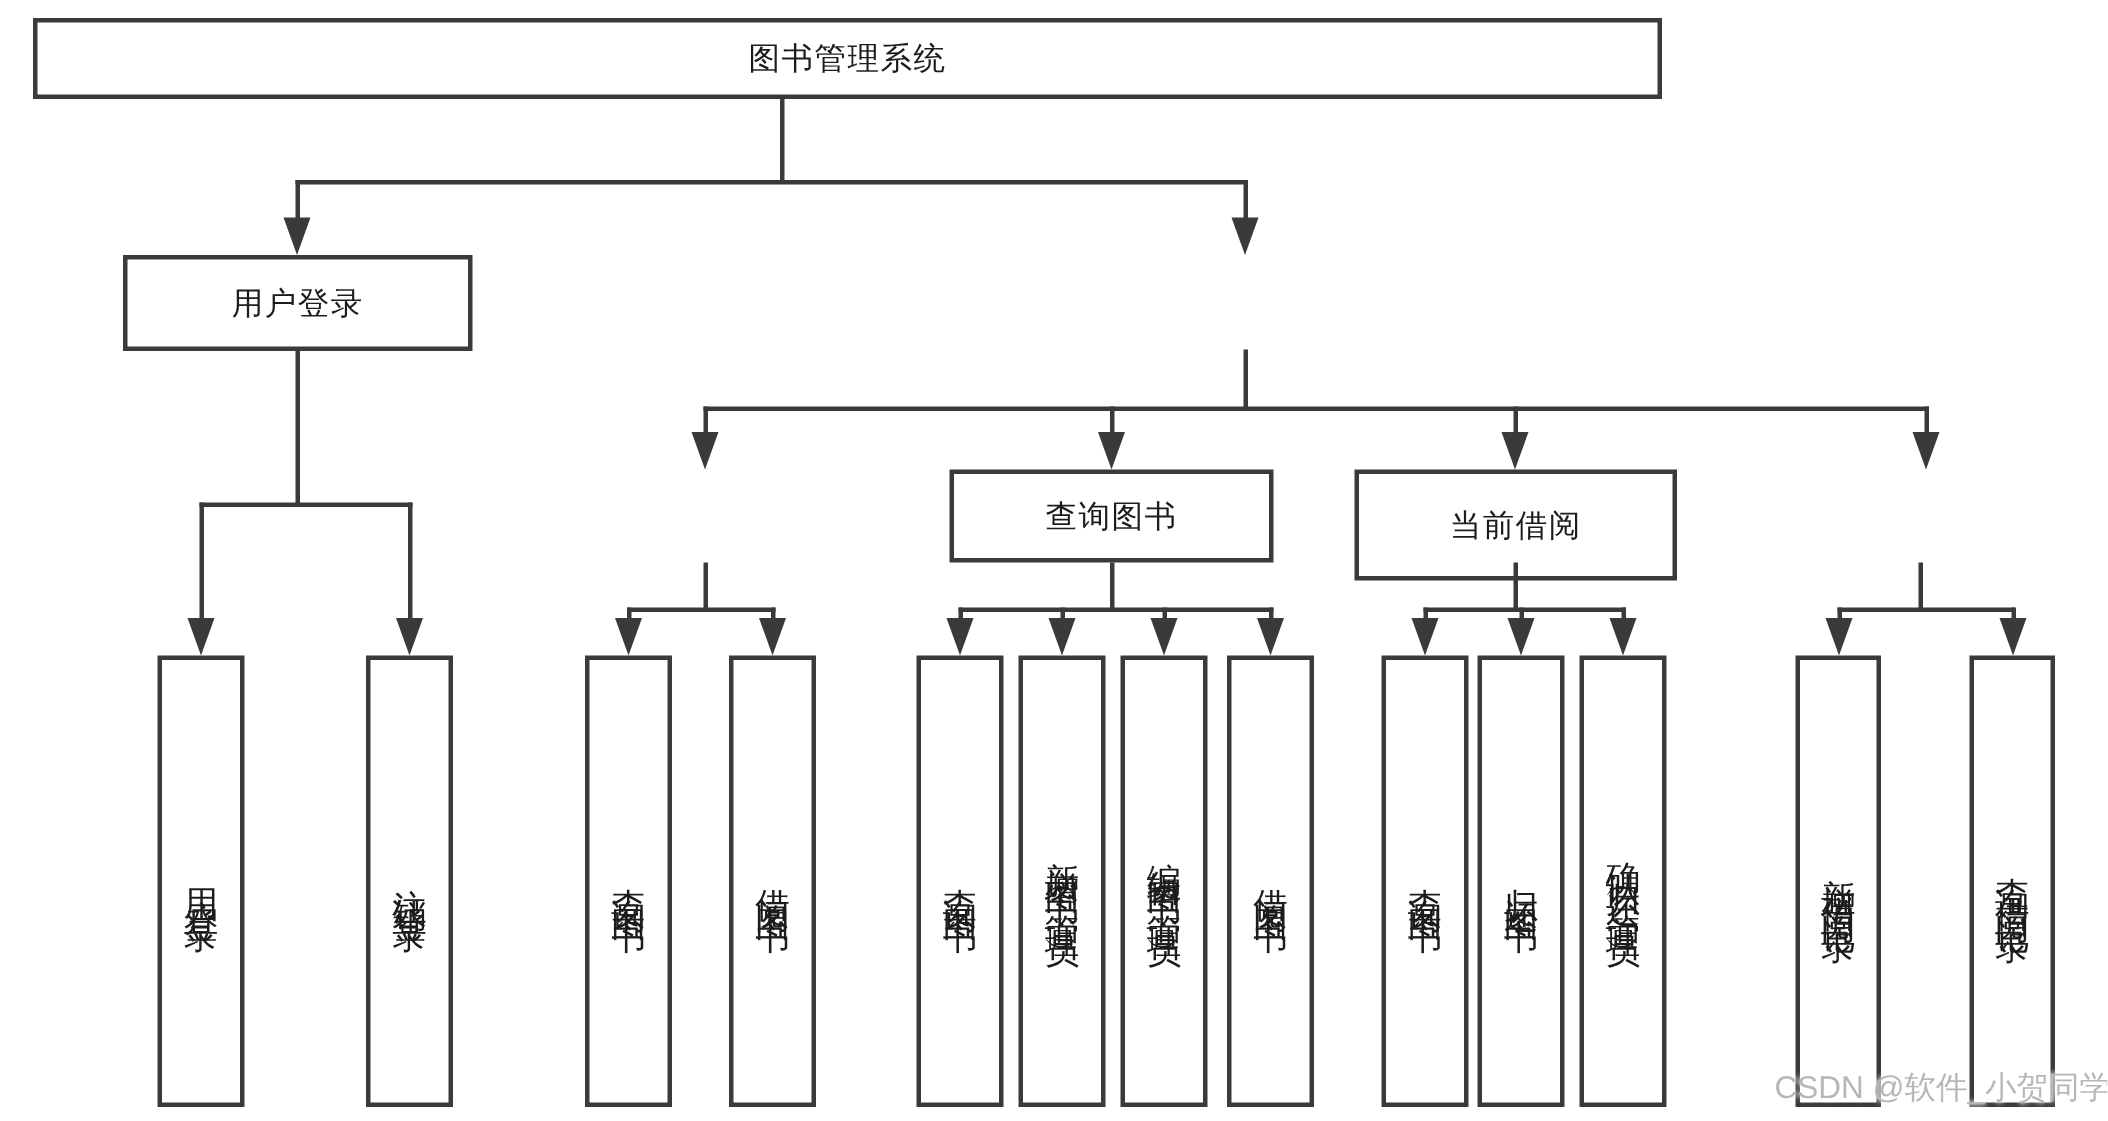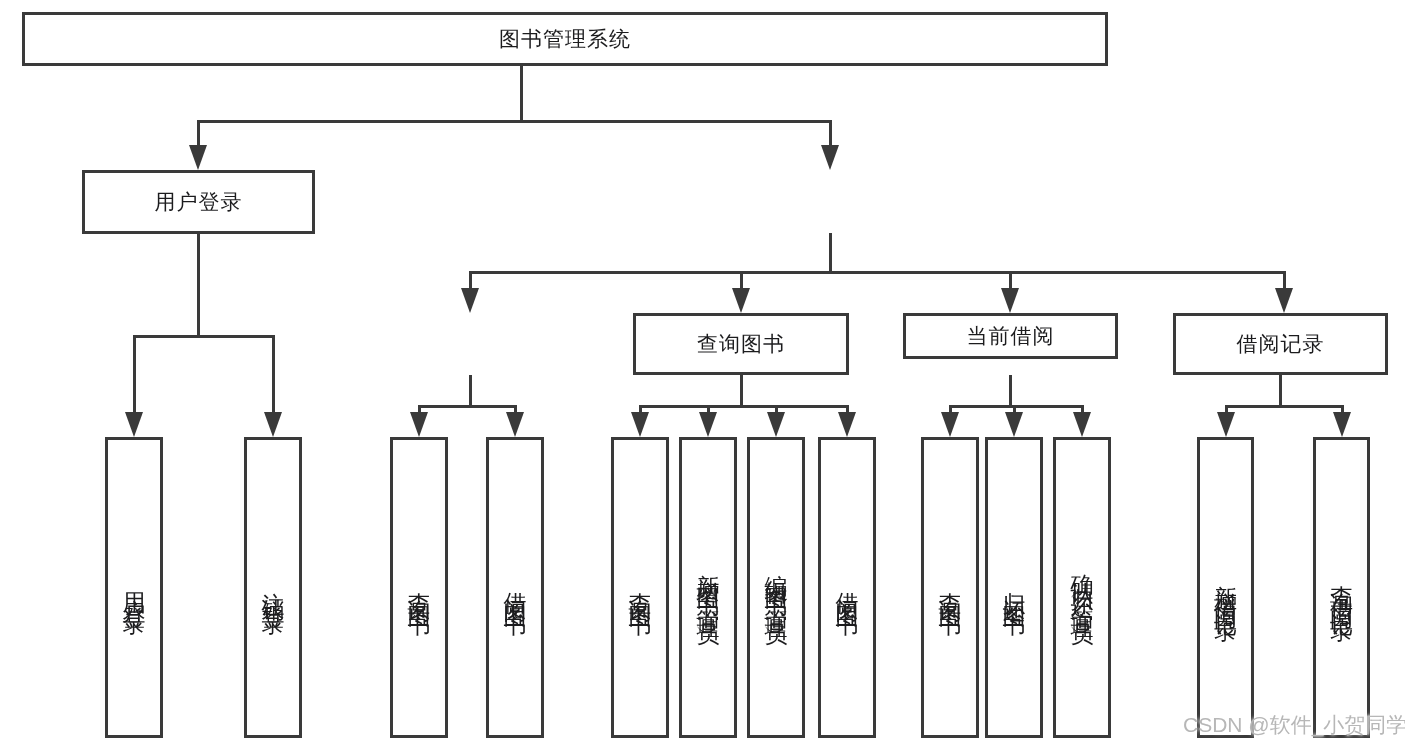--- a/index.html
+++ b/index.html
@@ -96,22 +96,21 @@
   <div class="vline" style="left:468.5px; top:271px; height:22px;"></div>
   <div class="vline" style="left:739.5px; top:271px; height:22px;"></div>
   <div class="vline" style="left:1008.5px; top:271px; height:22px;"></div>
   <div class="vline" style="left:1282.5px; top:271px; height:22px;"></div>
   <div class="arrow" style="left:461px; top:288px;"></div>
   <div class="arrow" style="left:732px; top:288px;"></div>
   <div class="arrow" style="left:1001px; top:288px;"></div>
   <div class="arrow" style="left:1275px; top:288px;"></div>
 
   <div class="node h-node" style="left:633px; top:313px; width:216px; height:62px;">查询图书</div>
-  <div class="node h-node" style="left:903px; top:313px; width:215px; height:46px;">当前借阅</div>
-  <div class="node h-node" style="left:1173px; top:313px; width:215px; height:62px;">借阅记录</div>
+  <div class="node h-node" style="left:903px; top:313px; width:215px; height:74px;">当前借阅</div>
 
   <div class="vline" style="left:468.5px; top:375px; height:33px;"></div>
   <div class="vline" style="left:739.5px; top:375px; height:33px;"></div>
   <div class="vline" style="left:1008.5px; top:375px; height:33px;"></div>
   <div class="vline" style="left:1278.5px; top:375px; height:33px;"></div>
 
   <div class="hline" style="left:417.5px; top:405px; width:99px;"></div>
   <div class="hline" style="left:638.5px; top:405px; width:210px;"></div>
   <div class="hline" style="left:948.5px; top:405px; width:135px;"></div>
   <div class="hline" style="left:1224.5px; top:405px; width:118px;"></div>

